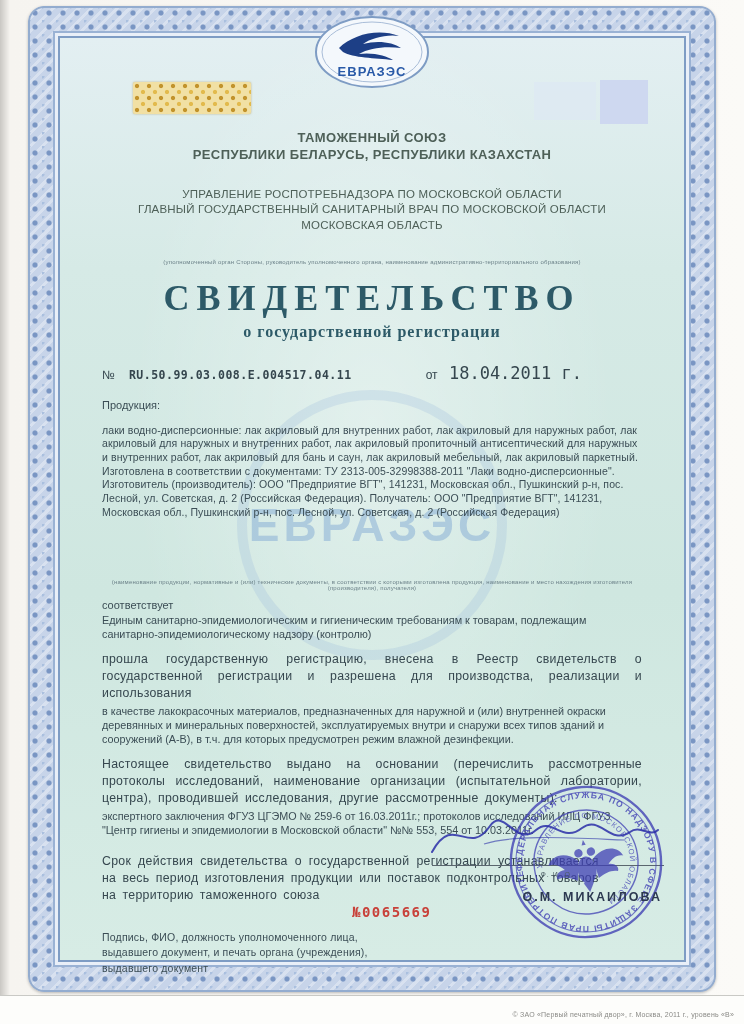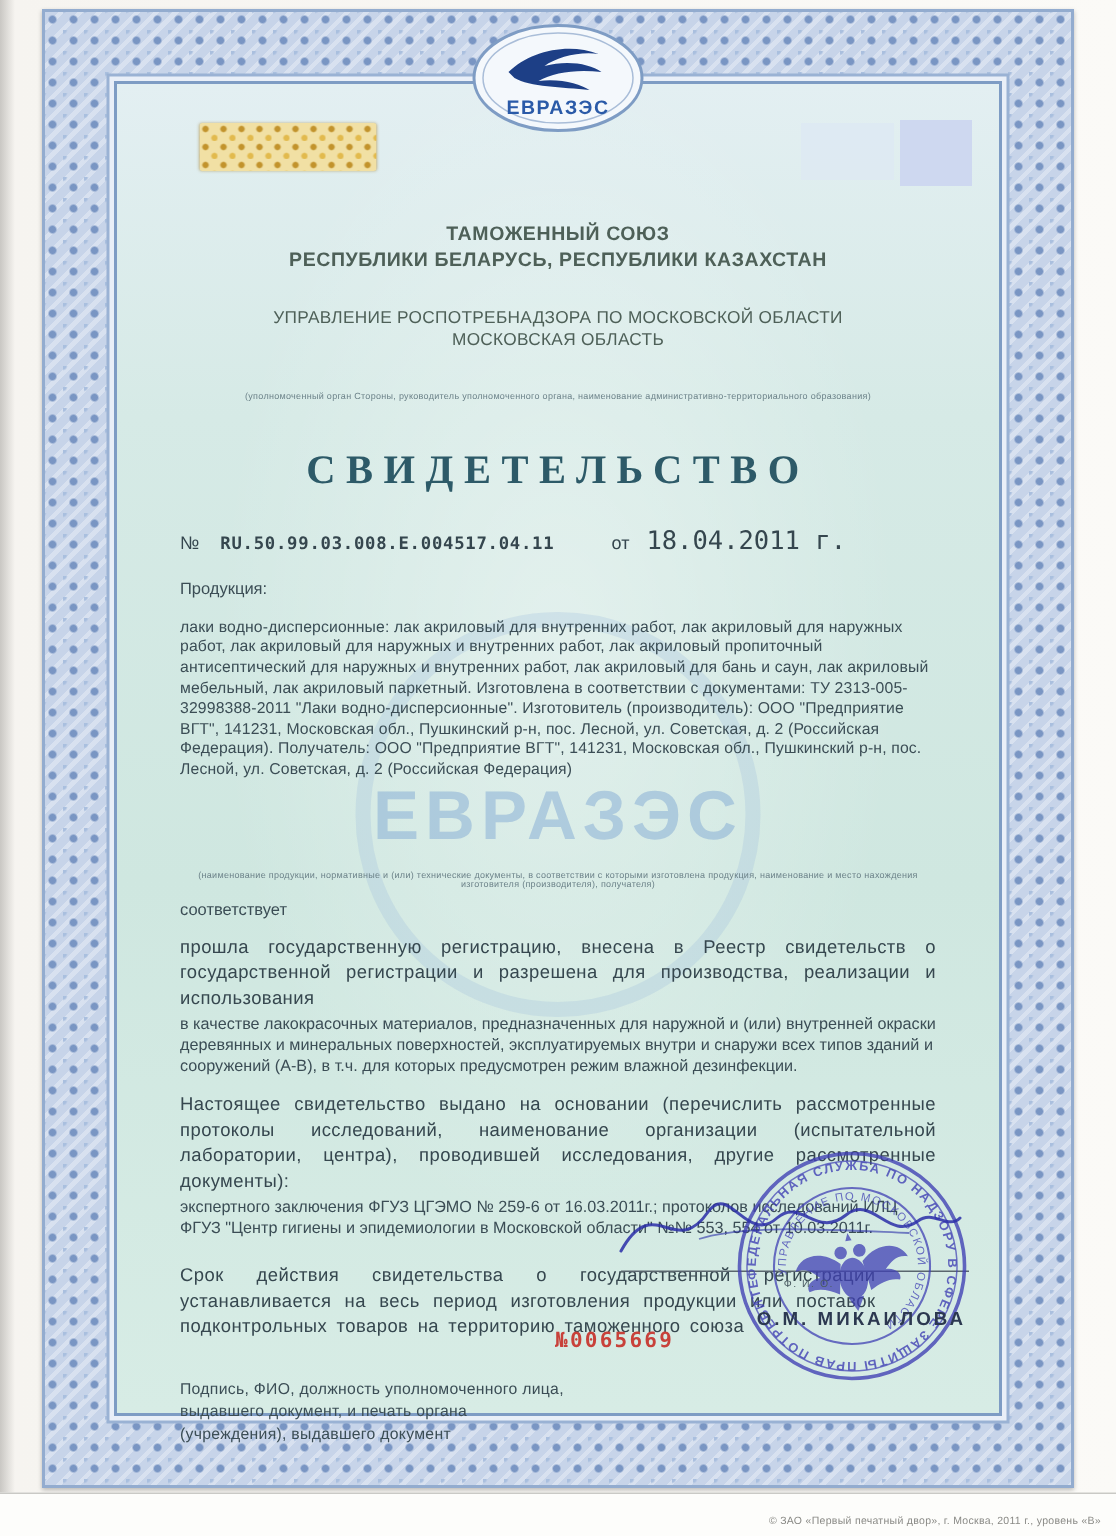--- a/index.html
+++ b/index.html
@@ -17,22 +17,22 @@
     position:absolute;left:0;bottom:0;width:744px;height:28px;
     background:#fdfdfb;border-top:1px solid #c9c9c5;
   }
   .copyright{
     position:absolute;right:10px;bottom:6px;
     font-size:7px;color:#8a8a86;letter-spacing:.2px;
   }
   
   .frame{
     position:absolute;left:28px;top:6px;width:688px;height:986px;
-    box-sizing:border-box;padding:48px;
-    border-radius:0;
+    box-sizing:border-box;padding:30px;
+    border-radius:16px;
     background-color:#c7d4e9;
     background-image:
       radial-gradient(circle at 7px 7px, rgba(117,146,193,.95) 2px, transparent 3.2px),
       radial-gradient(circle at 0 0, rgba(168,190,222,.95) 2px, transparent 3.2px),
       repeating-linear-gradient(135deg, rgba(255,255,255,.30) 0 3px, transparent 3px 9px);
     background-size:14px 14px,14px 14px,auto;
     box-shadow:inset 0 0 0 2px #93accf, 0 1px 3px rgba(0,0,0,.25);
   }
   .inner{
     position:relative;width:100%;height:100%;
@@ -76,23 +76,23 @@
     color:rgba(130,170,212,.5);
     font-family:"Liberation Sans",sans-serif;
   }
   
   .content{position:relative;z-index:2;}
   .hdr{text-align:center;}
   .hdr-bold{font-size:13px;font-weight:bold;letter-spacing:.4px;color:#4e6058;line-height:1.28;}
   .hdr-reg{font-size:11.5px;color:#4e6058;line-height:1.32;letter-spacing:.2px;}
   .tiny-note{font-size:6px;color:#6c8289;text-align:center;margin-top:26px;letter-spacing:.2px;}
   .title-main{
-    text-align:center;margin-top:30px;
+    text-align:center;margin-top:12px;
     font-family:"Liberation Serif",serif;font-weight:bold;
-    font-size:27px;letter-spacing:7px;color:#2d5a68;
+    font-size:36px;letter-spacing:7px;color:#2d5a68;
   }
   .title-sub{
     text-align:center;margin-top:4px;
     font-family:"Liberation Serif",serif;font-weight:bold;
     font-size:16px;letter-spacing:1px;color:#2d5a68;
   }
   .numrow{
     display:flex;margin-top:22px;font-size:12px;color:#35464e;align-items:baseline;
   }
   .numrow .no-label{margin-right:14px;}
@@ -162,42 +162,45 @@
       <div class="watermark">
         <span>ЕВРАЗЭС</span>
       </div>
 
       <div class="content">
 
         <div class="hdr">
           <div class="hdr-bold">ТАМОЖЕННЫЙ СОЮЗ</div>
           <div class="hdr-bold">РЕСПУБЛИКИ БЕЛАРУСЬ, РЕСПУБЛИКИ КАЗАХСТАН</div>
           <div class="hdr-reg" style="margin-top:24px;">УПРАВЛЕНИЕ РОСПОТРЕБНАДЗОРА ПО МОСКОВСКОЙ ОБЛАСТИ</div>
+          <div class="hdr-reg">ГЛАВНЫЙ ГОСУДАРСТВЕННЫЙ САНИТАРНЫЙ ВРАЧ ПО МОСКОВСКОЙ ОБЛАСТИ</div>
           <div class="hdr-reg">МОСКОВСКАЯ ОБЛАСТЬ</div>
         </div>
 
         <div class="tiny-note">(уполномоченный орган Стороны, руководитель уполномоченного органа, наименование административно-территориального образования)</div>
 
         <div class="title-main">СВИДЕТЕЛЬСТВО</div>
+        <div class="title-sub">о государственной регистрации</div>
 
         <div class="numrow">
           <span class="no-label">№</span>
           <span class="number">RU.50.99.03.008.Е.004517.04.11</span>
           <span class="daterow">
             <span>от</span>
             <span class="date">18.04.2011 г.</span>
           </span>
         </div>
 
         <div class="prod-label">Продукция:</div>
         <div class="small-body">лаки водно-дисперсионные: лак акриловый для внутренних работ, лак акриловый для наружных работ, лак акриловый для наружных и внутренних работ, лак акриловый пропиточный антисептический для наружных и внутренних работ, лак акриловый для бань и саун, лак акриловый мебельный, лак акриловый паркетный. Изготовлена в соответствии с документами: ТУ 2313-005-32998388-2011 "Лаки водно-дисперсионные". Изготовитель (производитель): ООО "Предприятие ВГТ", 141231, Московская обл., Пушкинский р-н, пос. Лесной, ул. Советская, д. 2 (Российская Федерация). Получатель: ООО "Предприятие ВГТ", 141231, Московская обл., Пушкинский р-н, пос. Лесной, ул. Советская, д. 2 (Российская Федерация)</div>
 
         <div class="note2">(наименование продукции, нормативные и (или) технические документы, в соответствии с которыми изготовлена продукция, наименование и место нахождения изготовителя (производителя), получателя)</div>
 
         <div class="lead-word">соответствует</div>
+        <div class="small-after">Единым санитарно-эпидемиологическим и гигиеническим требованиям к товарам, подлежащим санитарно-эпидемиологическому надзору (контролю)</div>
 
         <div class="med-body">прошла государственную регистрацию, внесена в Реестр свидетельств о государственной регистрации и разрешена для производства, реализации и использования</div>
         <div class="small-after">в качестве лакокрасочных материалов, предназначенных для наружной и (или) внутренней окраски деревянных и минеральных поверхностей, эксплуатируемых внутри и снаружи всех типов зданий и сооружений (А-В), в т.ч. для которых предусмотрен режим влажной дезинфекции.</div>
         <div class="med-body">Настоящее свидетельство выдано на основании (перечислить рассмотренные протоколы исследований, наименование организации (испытательной лаборатории, центра), проводившей исследования, другие рассмотренные документы):</div>
         <div class="small-after">экспертного заключения ФГУЗ ЦГЭМО № 259-6 от 16.03.2011г.; протоколов исследований ИЛЦ ФГУЗ "Центр гигиены и эпидемиологии в Московской области" №№ 553, 554 от 10.03.2011г.</div>
 
         <div class="med-body validity">Срок действия свидетельства о государственной регистрации устанавливается на весь период изготовления продукции или поставок подконтрольных товаров на территорию таможенного союза</div>
 
         <div class="sig-caption">Подпись, ФИО, должность уполномоченного лица, выдавшего документ, и печать органа (учреждения), выдавшего документ</div>
 

